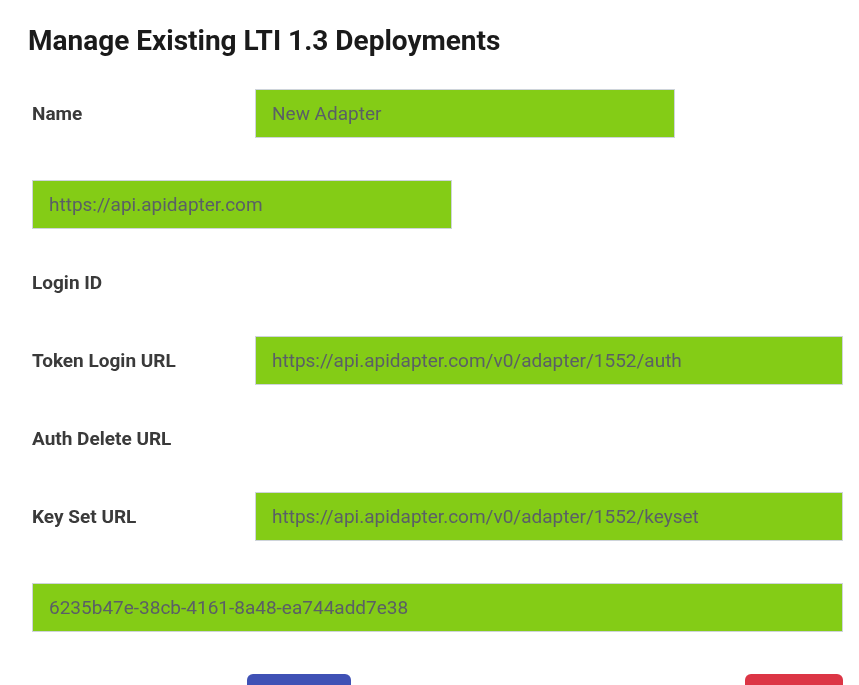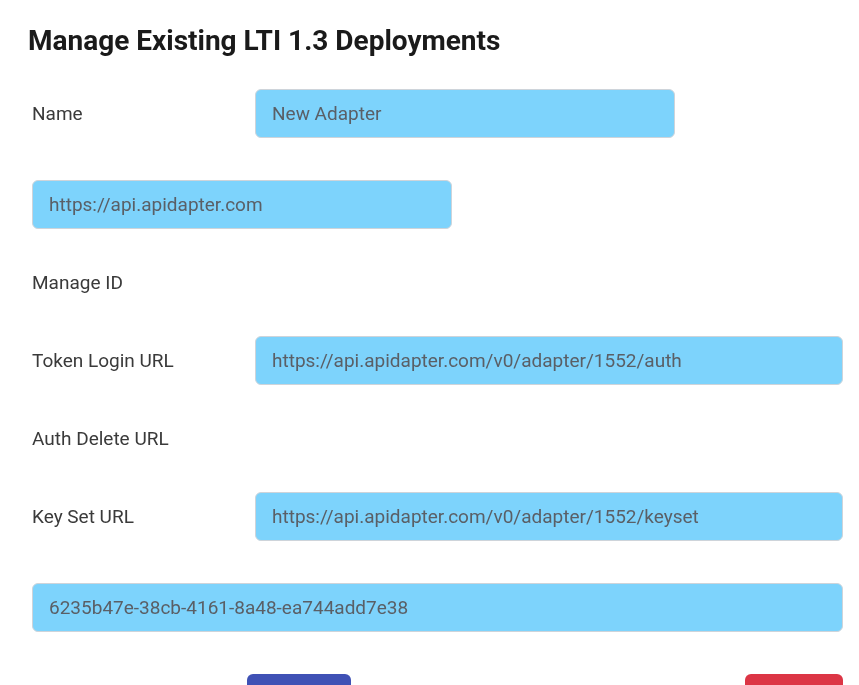--- a/index.html
+++ b/index.html
@@ -22,30 +22,30 @@
     }
     .form-row {
       display: flex;
       align-items: center;
       margin-bottom: 34px;
     }
     .form-label {
       width: 215px;
       font-size: 19px;
       color: #3a3a3a;
-      font-weight: 400;
+      font-weight: 700;
     }
     .form-input {
       flex: 1;
       padding: 12px 16px;
       font-size: 19px;
       color: #5a5f66;
       border: 1px solid #ced4da;
-      border-radius: 6px;
-      background: #7dd3fc;
+      border-radius: 0;
+      background: #84cc16;
       font-family: inherit;
       outline: none;
     }
     .form-input.short {
       flex: 0 0 420px;
     }
     .button-row {
       display: flex;
       justify-content: space-between;
       margin-top: 0;
@@ -76,21 +76,21 @@
 <div class="form-row">
   <label class="form-label">Name</label>
   <input type="text" class="form-input short" value="New Adapter" style="">
 </div>
 
 <div class="form-row">
   <input type="text" class="form-input short" value="https://api.apidapter.com" style="">
 </div>
 
 <div class="form-row">
-  <label class="form-label">Manage ID</label>
+  <label class="form-label">Login ID</label>
 </div>
 
 <div class="form-row">
   <label class="form-label">Token Login URL</label>
   <input type="text" class="form-input" value="https://api.apidapter.com/v0/adapter/1552/auth" style="">
 </div>
 
 <div class="form-row">
   <label class="form-label">Auth Delete URL</label>
 </div>

